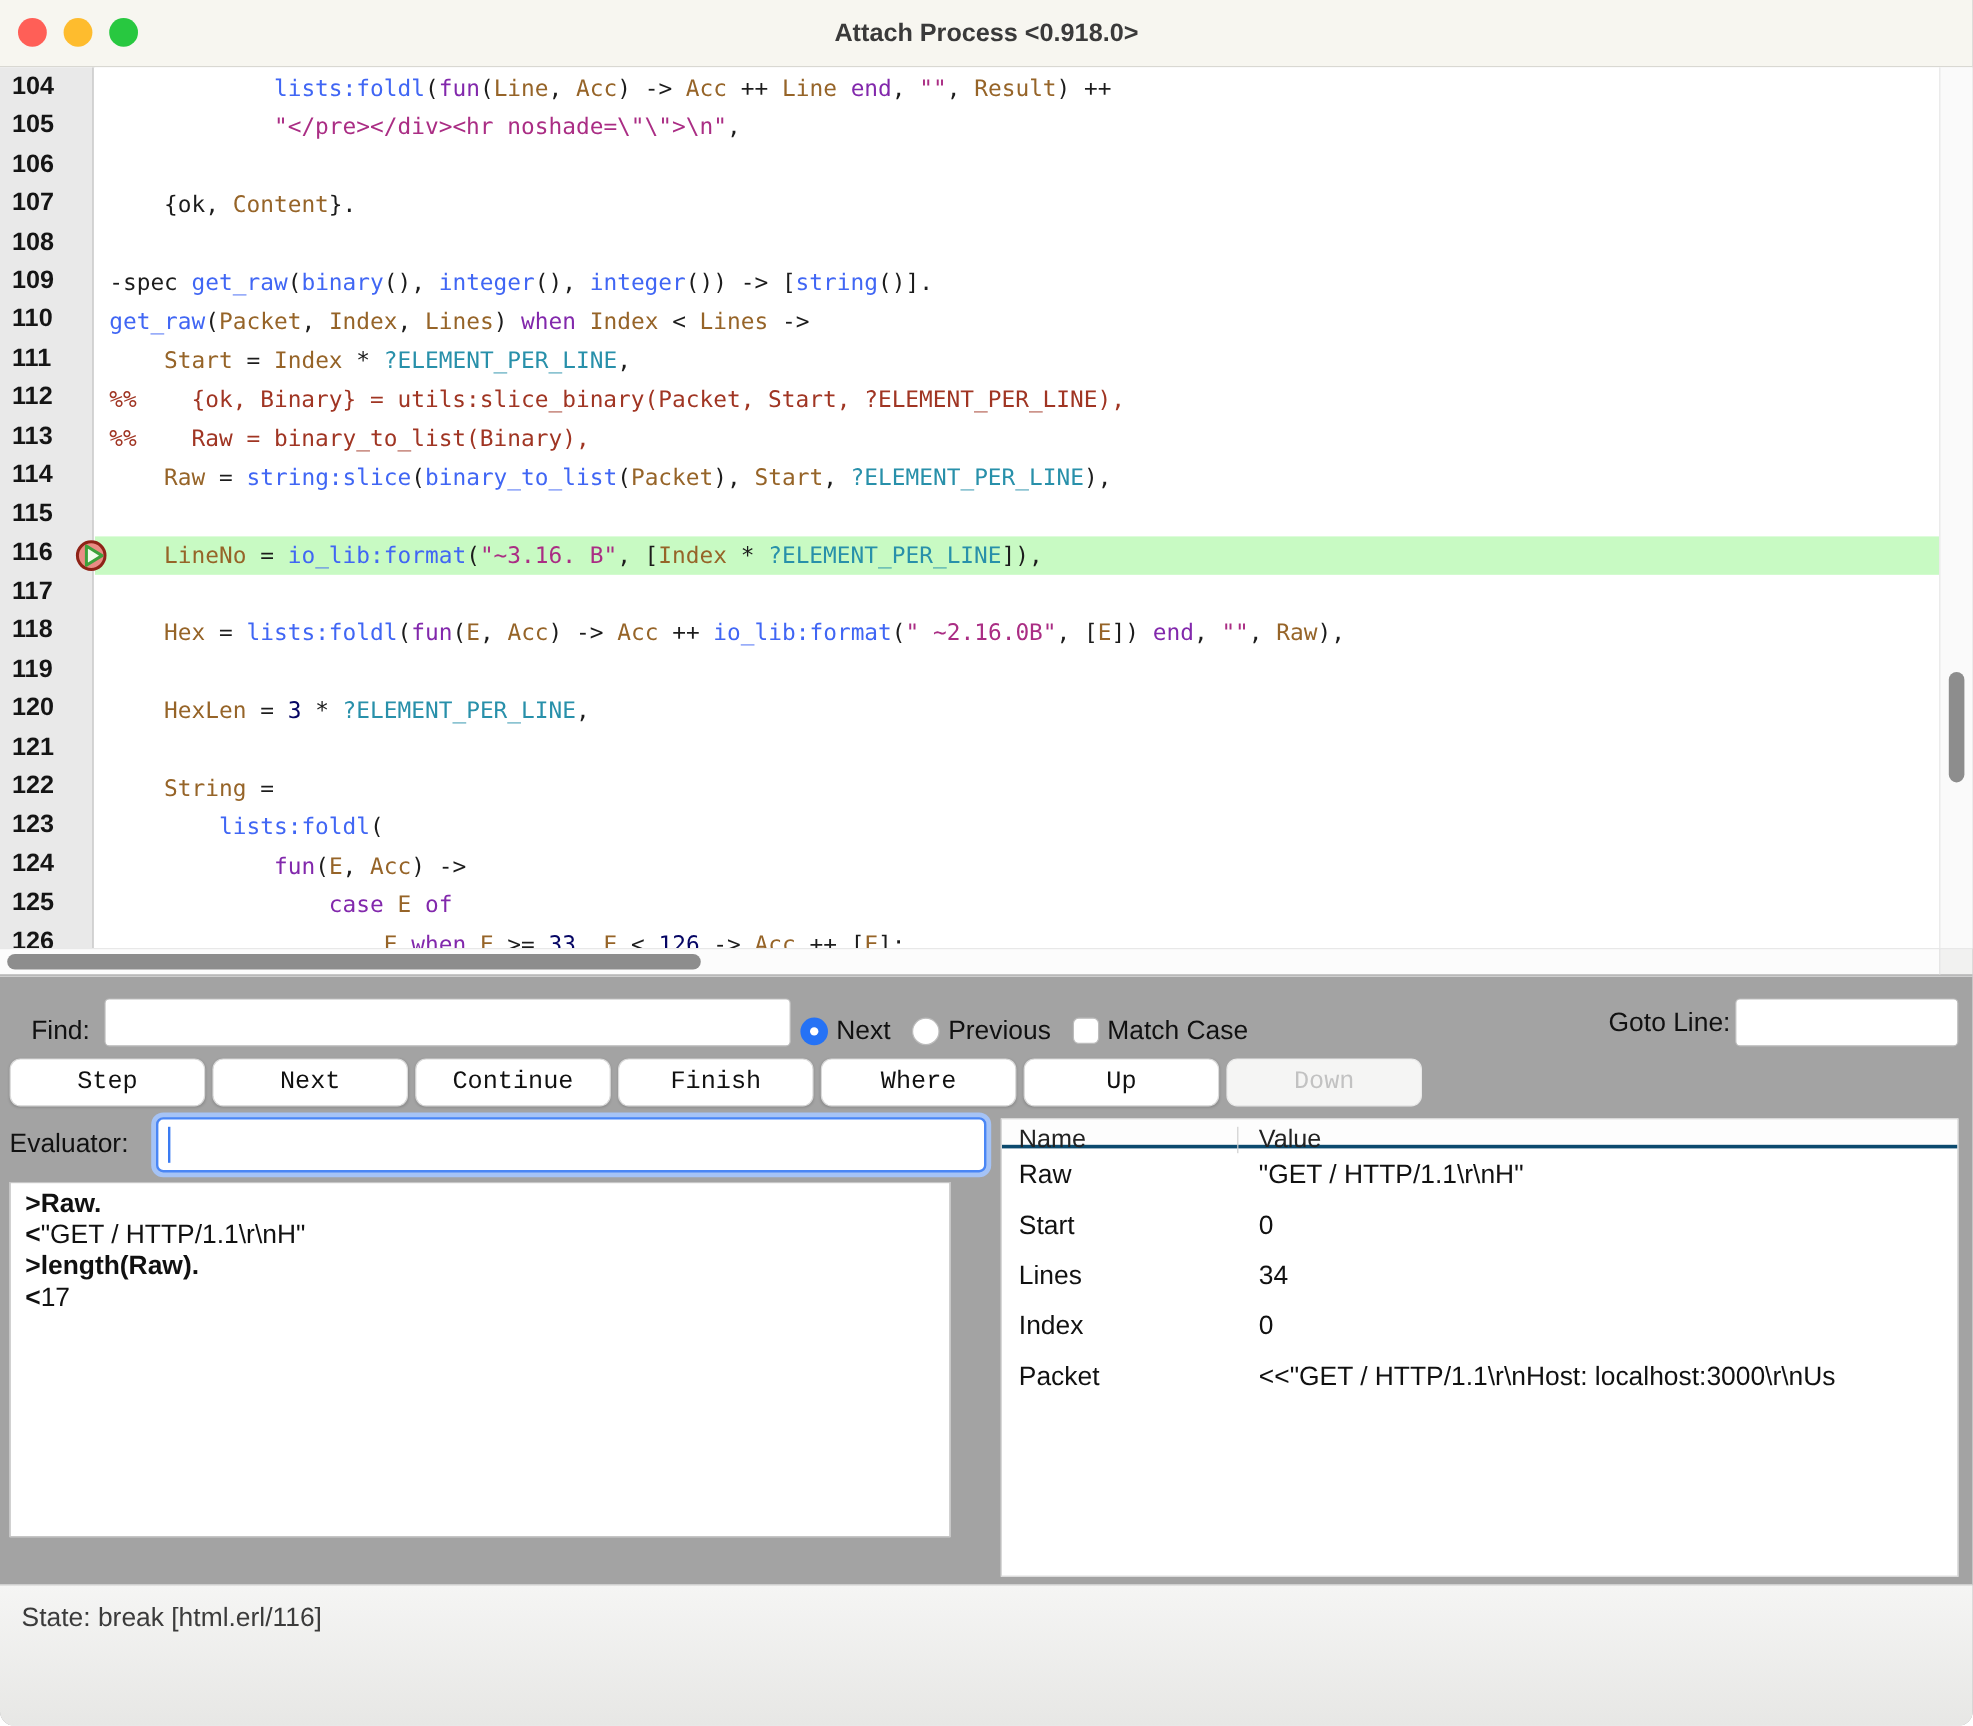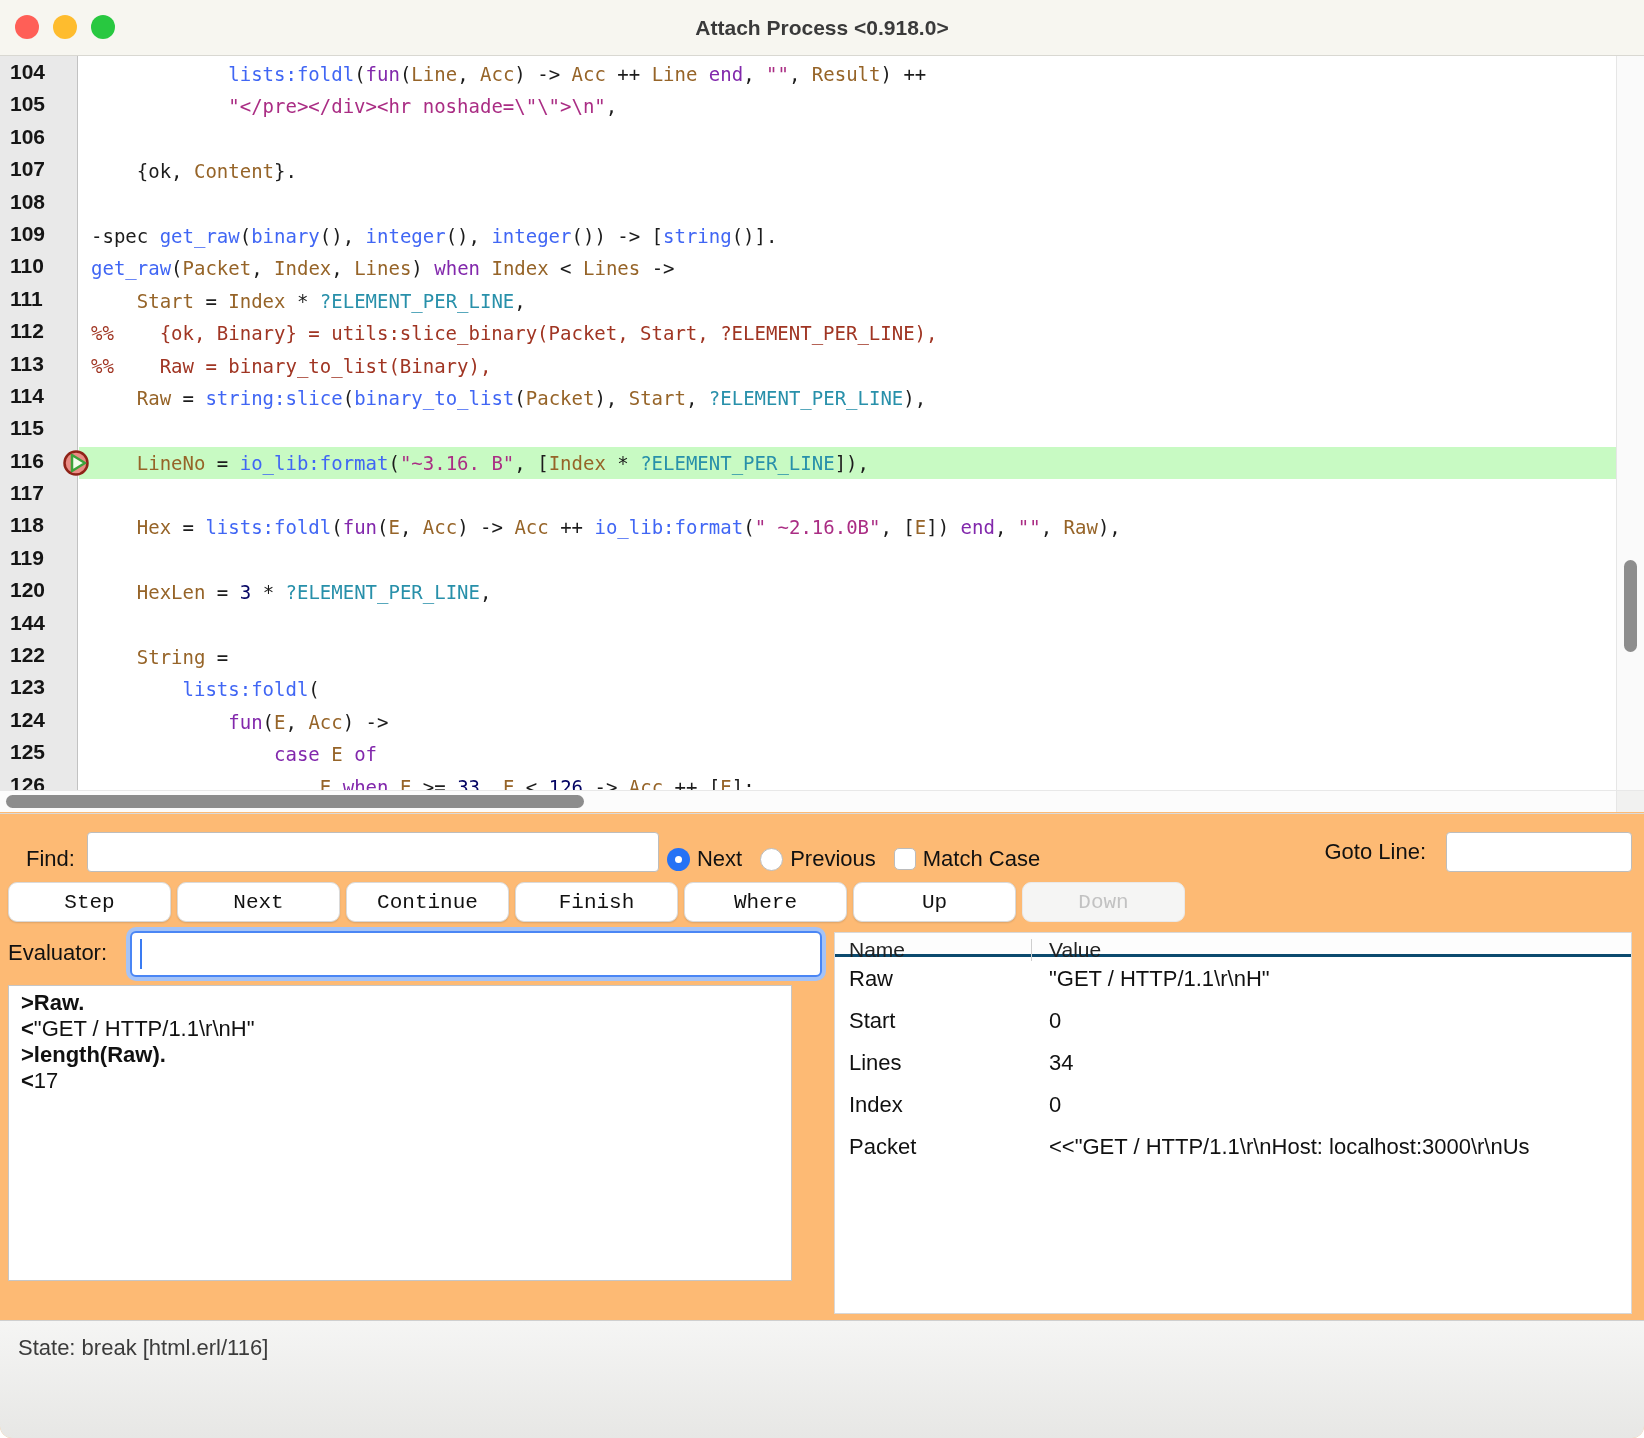--- a/index.html
+++ b/index.html
@@ -1,18 +1,18 @@
 <!DOCTYPE html>
 <html style="--accent: #2572f5; --hl: #c8fac3; --tok-d: #1c1c1c; --tok-f: #4066f4; --tok-v: #966428; --tok-k: #8228ac; --tok-s: #aa2d84; --tok-c: #a03523; --tok-m: #2890aa; --tok-n: #050564;"><head>
 <meta charset="utf-8">
 <style>
   html,body{margin:0;padding:0;background:#ffffff;}
   *{box-sizing:border-box;}
   .window{
-    position:relative;width:1644px;height:1438px;background:#fdba74;
+    position:relative;width:1644px;height:1438px;background:#a3a3a3;
     font-family:"Liberation Sans",sans-serif;overflow:hidden;
     border-radius:0 0 12px 12px;
   }
   
   .titlebar{position:absolute;top:0;left:0;width:100%;height:56px;background:#f7f6f0;border-bottom:1px solid #d9d8d2;}
   .tl{position:absolute;top:15px;width:24px;height:24px;border-radius:50%;}
   .tl.red{left:15px;background:#ff5f57;}
   .tl.yellow{left:53px;background:#febc2e;}
   .tl.green{left:91px;background:#28c840;}
   .title{position:absolute;top:0;left:0;width:100%;height:56px;line-height:56px;text-align:center;
@@ -38,21 +38,21 @@
   .findbar{position:absolute;top:828px;left:18px;width:1644px;height:44px;display:flex;align-items:flex-end;}
   .flabel{margin-left:8px;font-size:22px;color:#111;}
   .textbox{height:40px;background:#fff;border:1px solid #bdbdbd;border-radius:4px;font-size:21px;padding:0 8px;
            font-family:"Liberation Sans",sans-serif;color:#111;outline:none;}
   .findinput{width:572px;margin-left:12px;}
   .radio{width:23px;height:23px;border-radius:50%;background:#fff;border:1.5px solid #bcbcbc;flex:0 0 auto;}
   .radio.sel{background:var(--accent);border:none;position:relative;}
   .radio.sel::after{content:"";position:absolute;left:8px;top:8px;width:7px;height:7px;border-radius:50%;background:#fff;}
   .checkbox{width:22px;height:22px;border-radius:5px;background:#fff;border:1.5px solid #bcbcbc;flex:0 0 auto;}
   .ctlgroup{display:flex;align-items:center;gap:7px;font-size:22px;color:#111;}
-  .gotogroup{margin-left:auto;margin-right:30px;display:flex;align-items:center;gap:20px;font-size:22px;color:#111;}
+  .gotogroup{margin-left:auto;margin-right:30px;display:flex;align-items:center;gap:4px;font-size:22px;color:#111;}
   .gotoinput{width:186px;}
   
   .btnrow{position:absolute;top:882px;left:8px;display:flex;gap:6px;}
   .dbtn{width:163px;height:40px;border-radius:9px;background:#ffffff;border:1px solid #dadada;
         box-shadow:0 1px 2px rgba(0,0,0,.13);font-size:21px;color:#111;display:flex;align-items:center;justify-content:center;
         font-family:Liberation Mono, monospace;}
   .dbtn.disabled{background:#f5f5f4;color:#c2c2c2;border-color:#e9e9e9;box-shadow:none;}
   
   .evalrow{position:absolute;top:930px;left:0;width:830px;height:50px;}
   .evallabel{position:absolute;left:8px;top:10px;font-size:22px;color:#111;}
@@ -103,21 +103,21 @@
         <div class="gline">111</div>
         <div class="gline">112</div>
         <div class="gline">113</div>
         <div class="gline">114</div>
         <div class="gline">115</div>
         <div class="gline">116</div>
         <div class="gline">117</div>
         <div class="gline">118</div>
         <div class="gline">119</div>
         <div class="gline">120</div>
-        <div class="gline">144</div>
+        <div class="gline">121</div>
         <div class="gline">122</div>
         <div class="gline">123</div>
         <div class="gline">124</div>
         <div class="gline">125</div>
         <div class="gline">126</div>
       </div>
     <div class="codepane" id="codepane">
         <div class="crow"><span class="tok-d">            </span><span class="tok-f">lists:foldl</span><span class="tok-d">(</span><span class="tok-k">fun</span><span class="tok-d">(</span><span class="tok-v">Line</span><span class="tok-d">, </span><span class="tok-v">Acc</span><span class="tok-d">) -&gt; </span><span class="tok-v">Acc</span><span class="tok-d"> ++ </span><span class="tok-v">Line</span><span class="tok-d"> </span><span class="tok-k">end</span><span class="tok-d">, </span><span class="tok-s">""</span><span class="tok-d">, </span><span class="tok-v">Result</span><span class="tok-d">) ++</span></div>
         <div class="crow"><span class="tok-d">            </span><span class="tok-s">"&lt;/pre&gt;&lt;/div&gt;&lt;hr noshade=\"\"&gt;\n"</span><span class="tok-d">,</span></div>
         <div class="crow"></div>

